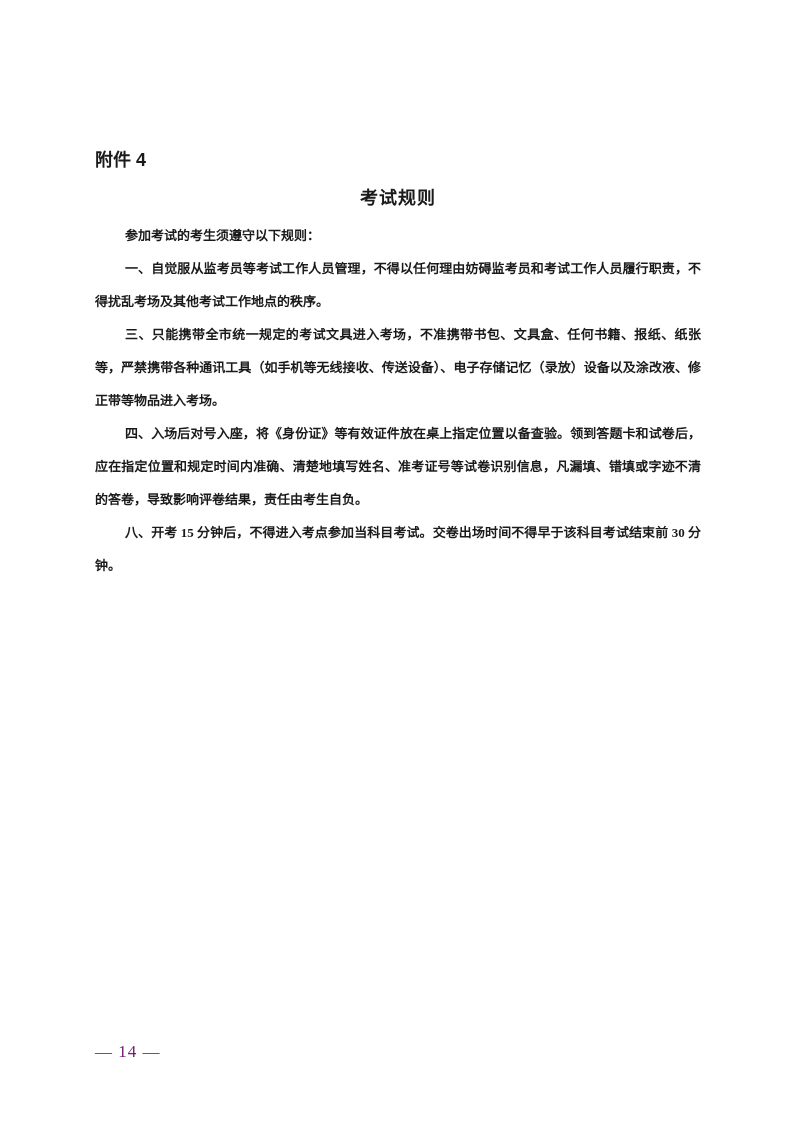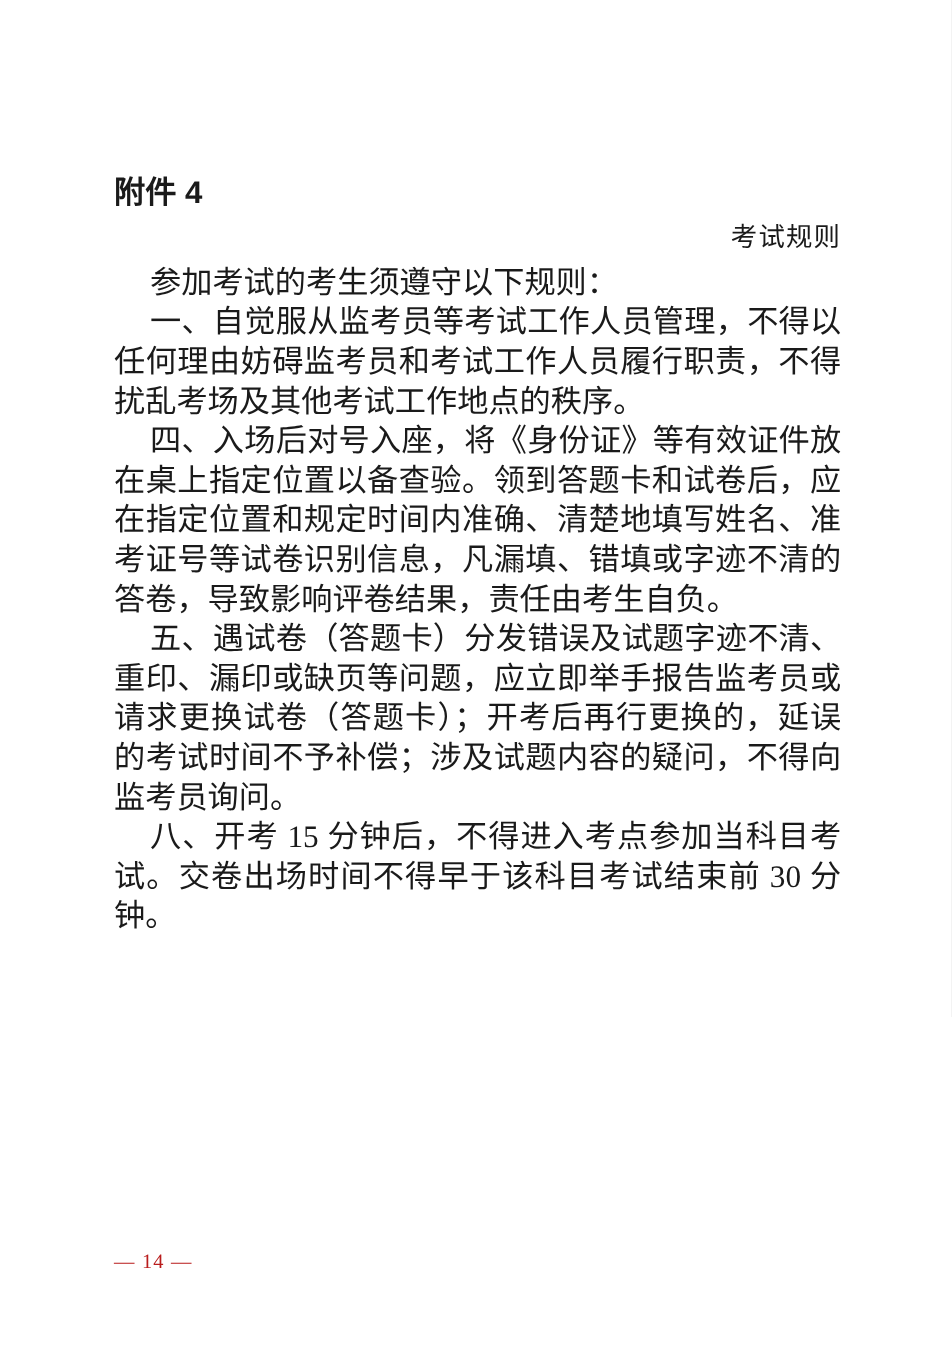--- a/index.html
+++ b/index.html
@@ -20,58 +20,59 @@
   }
   .content {
     position: absolute;
     left: 95px;
     top: 146px;
     width: 606px;
   }
   .attachment {
     font-family: "Liberation Sans", "DejaVu Sans", sans-serif;
     font-weight: bold;
-    font-size: 26px;
+    font-size: 18px;
     line-height: 28px;
     margin: 0;
   }
   .doc-title {
-    font-size: 22px;
-    font-weight: normal;
-    text-align: right;
+    font-size: 18px;
+    font-weight: bold;
+    text-align: center;
     margin: 9px 0 6px 0;
     line-height: 30px;
     letter-spacing: 1px;
   }
   p.body {
     margin: 0;
-    font-size: 26px;
+    font-size: 13px;
     line-height: 33px;
     text-align: justify;
     text-justify: inter-ideograph;
     text-indent: 30px;
     word-break: break-all;
+    font-weight: bold;
   }
   .page-number {
     position: absolute;
     left: 95px;
     top: 1042px;
     font-size: 17px;
     line-height: 20px;
-    color: #b91c1c;
+    color: #701a75;
     letter-spacing: 1px;
   }
 </style>
 </head>
 <body>
 
 <div class="page">
   <div class="content">
     <div class="attachment">附件 4</div>
     <h1 class="doc-title">考试规则</h1>
     <p class="body">参加考试的考生须遵守以下规则：</p>
     <p class="body">一、自觉服从监考员等考试工作人员管理，不得以任何理由妨碍监考员和考试工作人员履行职责，不得扰乱考场及其他考试工作地点的秩序。</p>
+    <p class="body">三、只能携带全市统一规定的考试文具进入考场，不准携带书包、文具盒、任何书籍、报纸、纸张等，严禁携带各种通讯工具（如手机等无线接收、传送设备）、电子存储记忆（录放）设备以及涂改液、修正带等物品进入考场。</p>
     <p class="body">四、入场后对号入座，将《身份证》等有效证件放在桌上指定位置以备查验。领到答题卡和试卷后，应在指定位置和规定时间内准确、清楚地填写姓名、准考证号等试卷识别信息，凡漏填、错填或字迹不清的答卷，导致影响评卷结果，责任由考生自负。</p>
-    <p class="body">五、遇试卷（答题卡）分发错误及试题字迹不清、重印、漏印或缺页等问题，应立即举手报告监考员或请求更换试卷（答题卡）；开考后再行更换的，延误的考试时间不予补偿；涉及试题内容的疑问，不得向监考员询问。</p>
     <p class="body">八、开考 15 分钟后，不得进入考点参加当科目考试。交卷出场时间不得早于该科目考试结束前 30 分钟。</p>
   </div>
   <div class="page-number">— 14 —</div>
 </div>
 
 </body></html>

